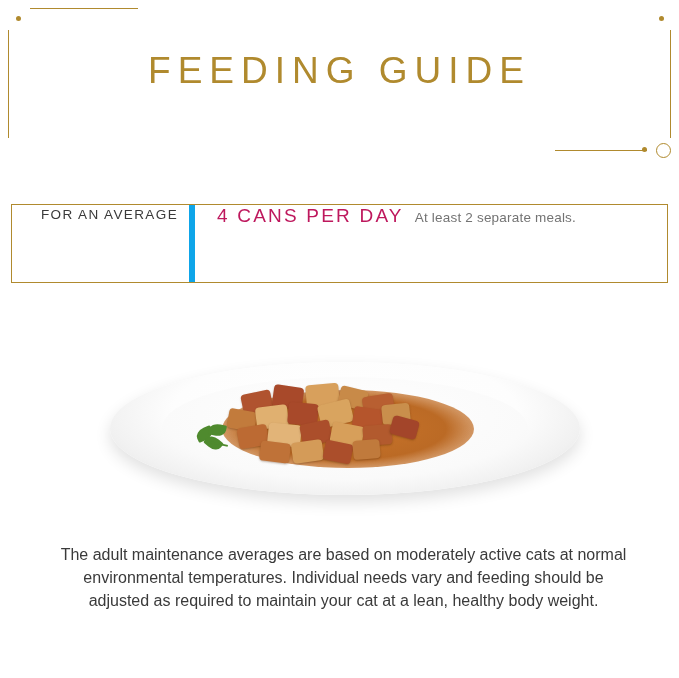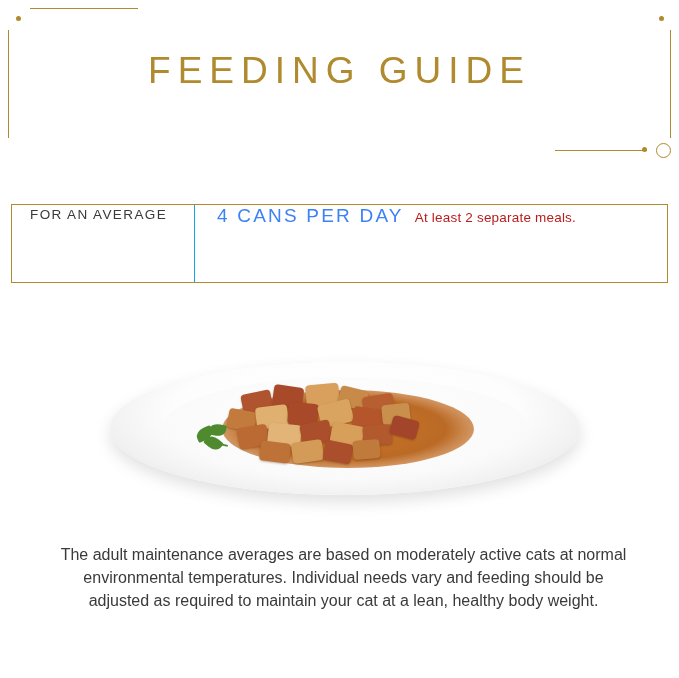--- a/index.html
+++ b/index.html
@@ -81,47 +81,47 @@
     left: 11px;
     top: 204px;
     width: 657px;
     height: 79px;
     border: 1px solid #b08a2e;
     display: flex;
     align-items: stretch;
   }
   .panel-left {
     width: 183px;
-    border-right: 1px solid #0ea5e9;
+    border-right: 6px solid #0ea5e9;
     display: flex;
-    flex-direction: column;
-    justify-content: flex-start;
+    flex-direction: row;
+    justify-content: center;
     padding-left: 18px;
   }
   .panel-left .line {
     font-size: 13.5px;
     letter-spacing: 1.4px;
     color: #3a3a3a;
     line-height: 1.55;
   }
   .panel-right {
     flex: 1;
     display: flex;
     align-items: baseline;
     padding-left: 22px;
   }
   .cans-amount {
     font-size: 19px;
     letter-spacing: 2.2px;
-    color: #3b82f6;
+    color: #be185d;
   }
   .cans-note {
     font-size: 13.5px;
     letter-spacing: 0.2px;
-    color: #b91c1c;
+    color: #737373;
     margin-left: 11px;
   }
 
   
   .food-figure {
     position: absolute;
     left: 110px;
     top: 362px;
     width: 470px;
     height: 140px;

